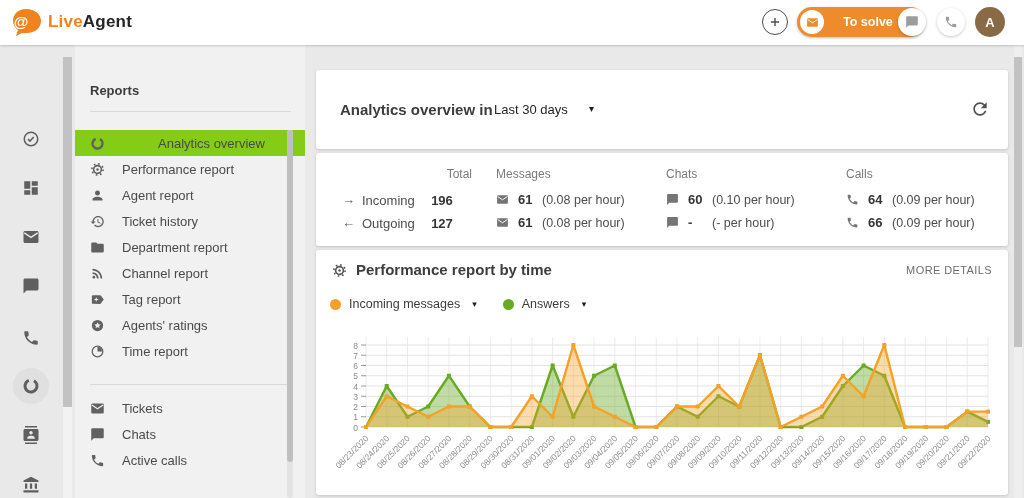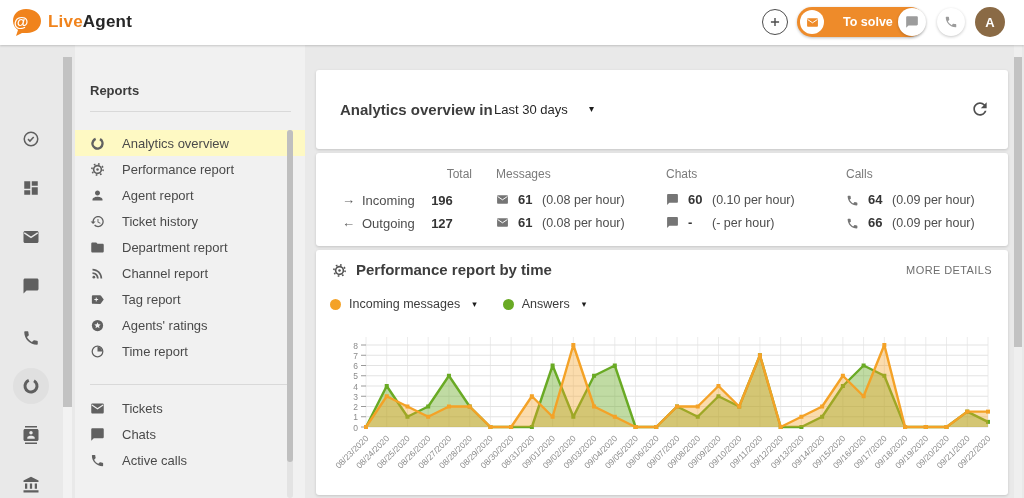--- a/index.html
+++ b/index.html
@@ -37,21 +37,21 @@
   .rail-scroll-thumb { position:absolute; left:0; top:0; width:9px; height:350px; background:#c2c2c2; }
 
   
   .sidebar { position:absolute; left:75px; top:45px; width:230px; bottom:0; background:#f1f1f1; }
   .sidebar-title { position:absolute; left:15px; top:38px; font-size:13px; font-weight:bold; color:#3c3c3c; }
   .sidebar-divider { position:absolute; left:15px; right:14px; top:66px; height:1px; background:#d9d9d9; }
   .nav-list { position:absolute; left:0; right:0; }
   .nav-primary { top:85px; }
   .nav-secondary { top:350px; }
   .nav-item { height:26px; display:flex; align-items:center; padding-left:15px; cursor:pointer; color:#4a4a4a; }
-  .nav-item.active { background:#fef9c3; }
+  .nav-item.active { background:#84cc16;gap:36px; }
   .nav-icon { width:15px; height:15px; color:#616161; display:flex; align-items:center; }
   .nav-label { font-size:13px; margin-left:17px; white-space:nowrap; }
   .nav-divider { position:absolute; left:15px; right:14px; top:339px; height:1px; background:#d9d9d9; }
   .sidebar-scroll-track { position:absolute; left:212px; top:85px; width:6px; bottom:0; background:#e3e3e3; border-radius:3px; }
   .sidebar-scroll-thumb { position:absolute; left:0; top:0; width:6px; height:332px; background:#bfbfbf; border-radius:3px; }
 
   
   .card { position:absolute; background:#fff; border-radius:3px; box-shadow:0 1px 3px rgba(0,0,0,.16); }
   .card-overview { left:316px; top:70px; width:692px; height:79px; }
   .ov-title { position:absolute; left:24px; top:31px; font-size:15px; font-weight:bold; color:#3d3d3d; }
@@ -63,21 +63,21 @@
   .stat-hdr { position:absolute; top:14px; font-size:12px; color:#7a7a7a; }
   .hdr-total { left:96px; width:60px; text-align:right; }
   .hdr-messages { left:180px; } .hdr-chats { left:350px; } .hdr-calls { left:530px; }
   .stat-row { position:absolute; left:0; right:0; height:18px; }
   .row-incoming { top:39px; } .row-outgoing { top:62px; }
   .stat-arrow { position:absolute; left:26px; top:0; font-size:13px; color:#5b5b5b; }
   .stat-rowlabel { position:absolute; left:46px; top:1px; font-size:13px; color:#4e4e4e; }
   .stat-total { position:absolute; left:96px; width:60px; text-align:center; top:1px;
                 font-size:13px; font-weight:bold; color:#353535; }
   .stat-cell { position:absolute; top:0; display:flex; align-items:center; }
-  .cell-messages { left:180px; } .cell-chats { left:350px; } .cell-calls { left:530px;align-items:flex-end; }
+  .cell-messages { left:180px; } .cell-chats { left:350px; } .cell-calls { left:530px; }
   .stat-cell .cicon { width:13px; height:13px; color:#757575; margin-right:9px; }
   .stat-val { font-size:13px; font-weight:bold; color:#353535; min-width:16px; }
   .stat-rate { font-size:12.5px; color:#4d4d4d; margin-left:8px; }
 
   .card-perf { left:316px; top:250px; width:692px; height:245px; }
   .perf-icon { position:absolute; left:16px; top:13px; width:15px; height:15px; color:#555; }
   .perf-title { position:absolute; left:40px; top:11px; font-size:15px; font-weight:bold; color:#3d3d3d; }
   .more-details { position:absolute; right:16px; top:14px; font-size:11px; color:#6e6e6e;
                   letter-spacing:.4px; cursor:pointer; }
   .legend { position:absolute; left:14px; top:47px; display:flex; align-items:center; }

